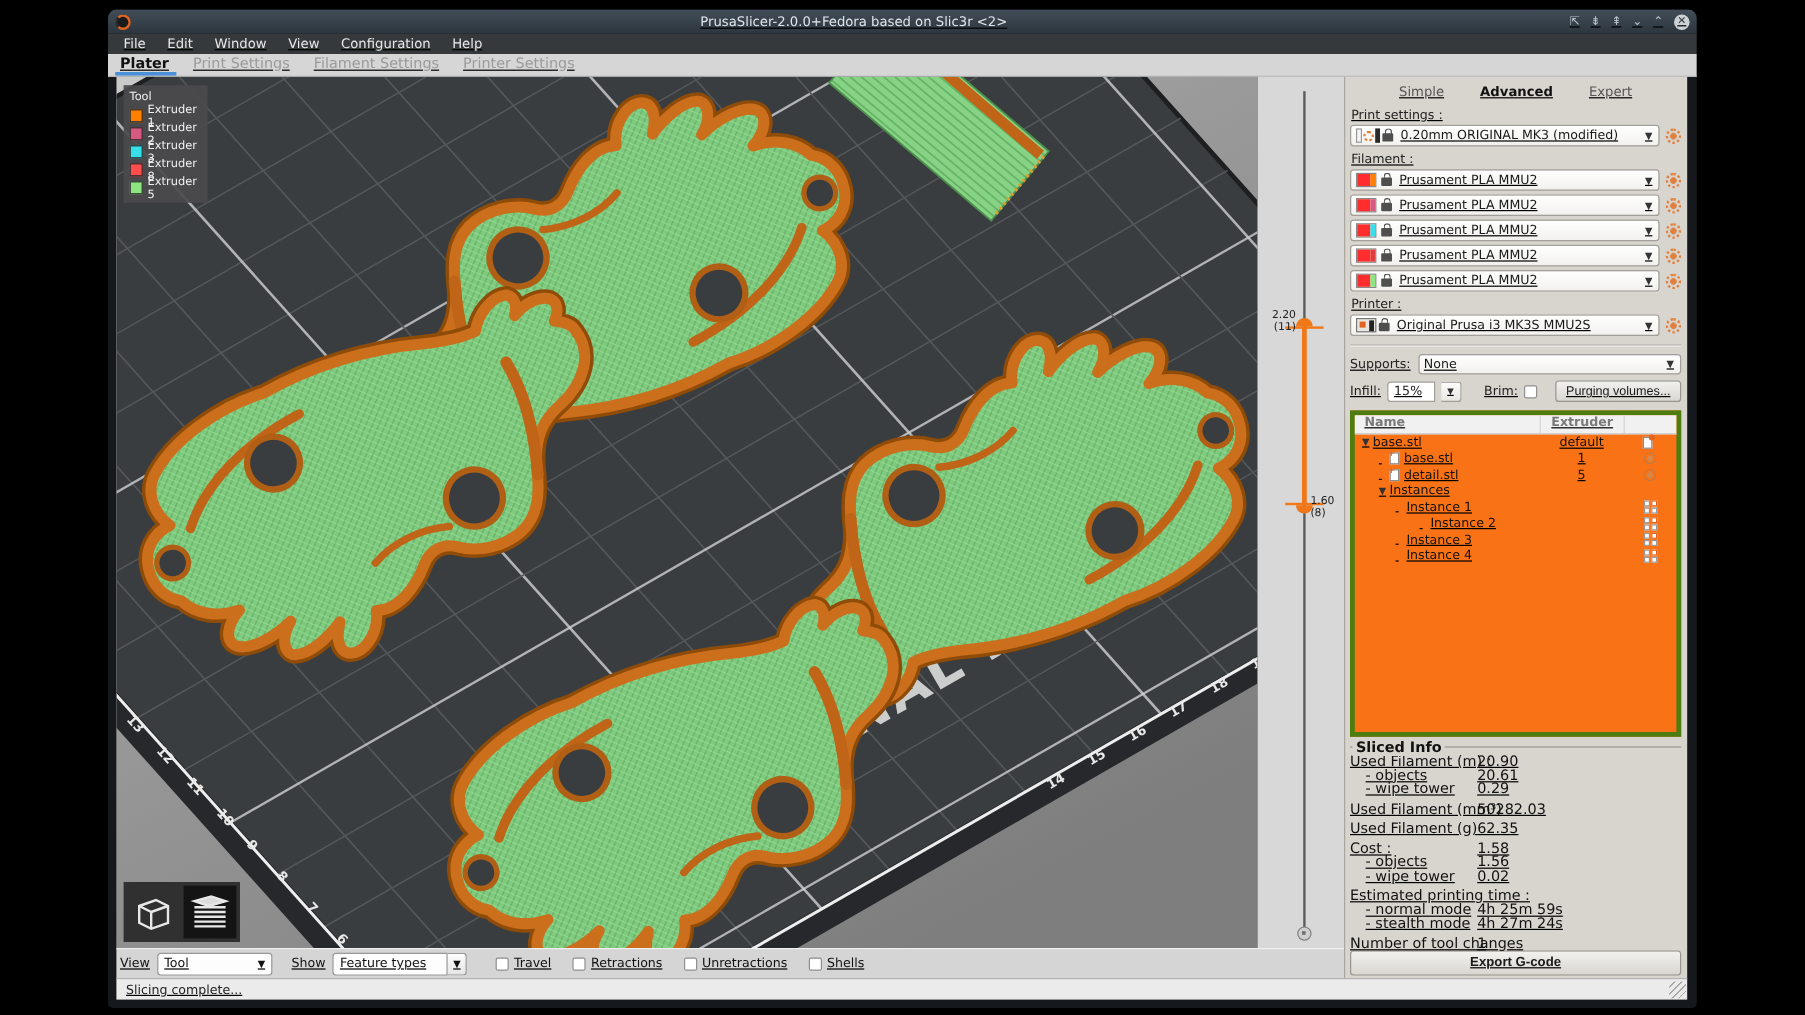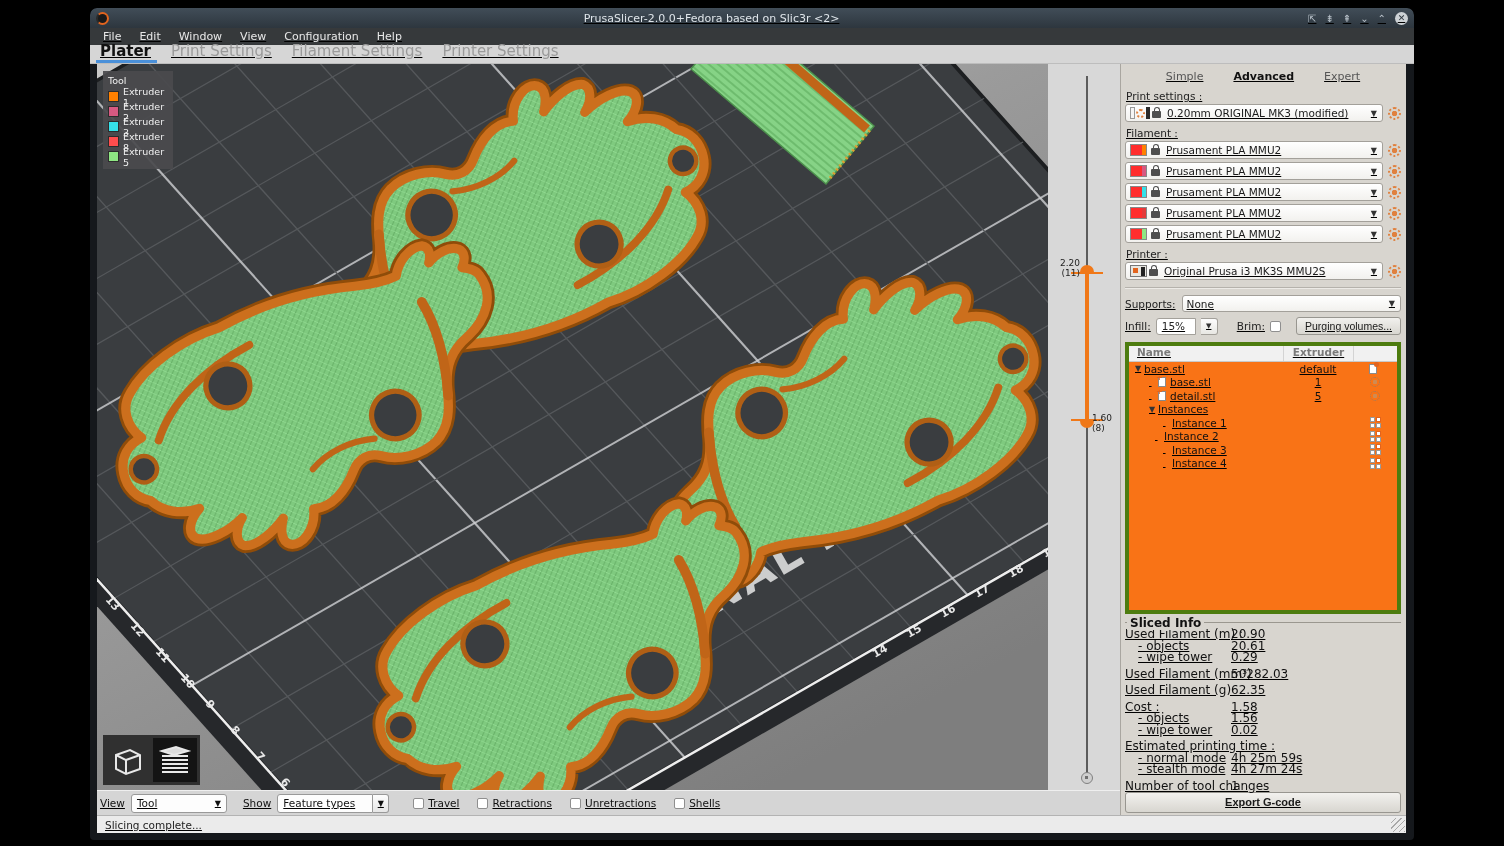--- a/index.html
+++ b/index.html
@@ -18,21 +18,21 @@
   #win-controls { display:flex; gap:9px; align-items:center; }
   .win-ctl { color:#b9c2ca; font-size:10px; line-height:13px; cursor:default; }
   .win-ctl.close { width:13px; height:13px; border-radius:50%; background:#ccd1d5;
                    color:#2c353d; text-align:center; font-size:9px; font-weight:bold; }
 
   #menubar { height:17px; background:#36393b; display:flex; align-items:center; padding-left:4px; }
   .menu-item { color:#e8e8e8; font-size:11px; padding:0 9px; line-height:17px; }
 
   #tabbar { height:19px; background:#d6d6d6; display:flex; align-items:flex-end;
             padding-left:4px; border-bottom:1px solid #bdbdbd; }
-  .tab { font-size:15px; color:#9a9a9a; padding:0 14px 3px 6px; position:relative; }
+  .tab { font-size:12px; color:#9a9a9a; padding:0 14px 3px 6px; position:relative; }
   .tab.active { color:#111; font-weight:bold; }
   .tab.active::after { content:""; position:absolute; left:2px; right:8px; bottom:0;
                        height:3px; background:#4a90d9; }
 
   
   #content { display:grid; grid-template-columns:951px 72px 286px;
              grid-template-rows:726px 25px; margin-left:7px; }
 
   
   #viewport { grid-row:1; grid-column:1; position:relative; overflow:hidden; background:#8f8f8f; }
@@ -559,21 +559,21 @@
               <span class="t-ico">
                 <span class="grid-i">
                   <i></i>
                   <i class="hot"></i>
                   <i></i>
                   <i></i>
                 </span>
               </span>
             </div>
             <div class="tree-row">
-              <span class="t-name" style="padding-left: 26px;">
+              <span class="t-name" style="padding-left: 54px;">
                 <span class="expander">&nbsp;</span>
                 <span>Instance 2</span>
               </span>
               <span class="t-ext"></span>
               <span class="t-ico">
                 <span class="grid-i">
                   <i></i>
                   <i class="hot"></i>
                   <i></i>
                   <i></i>

